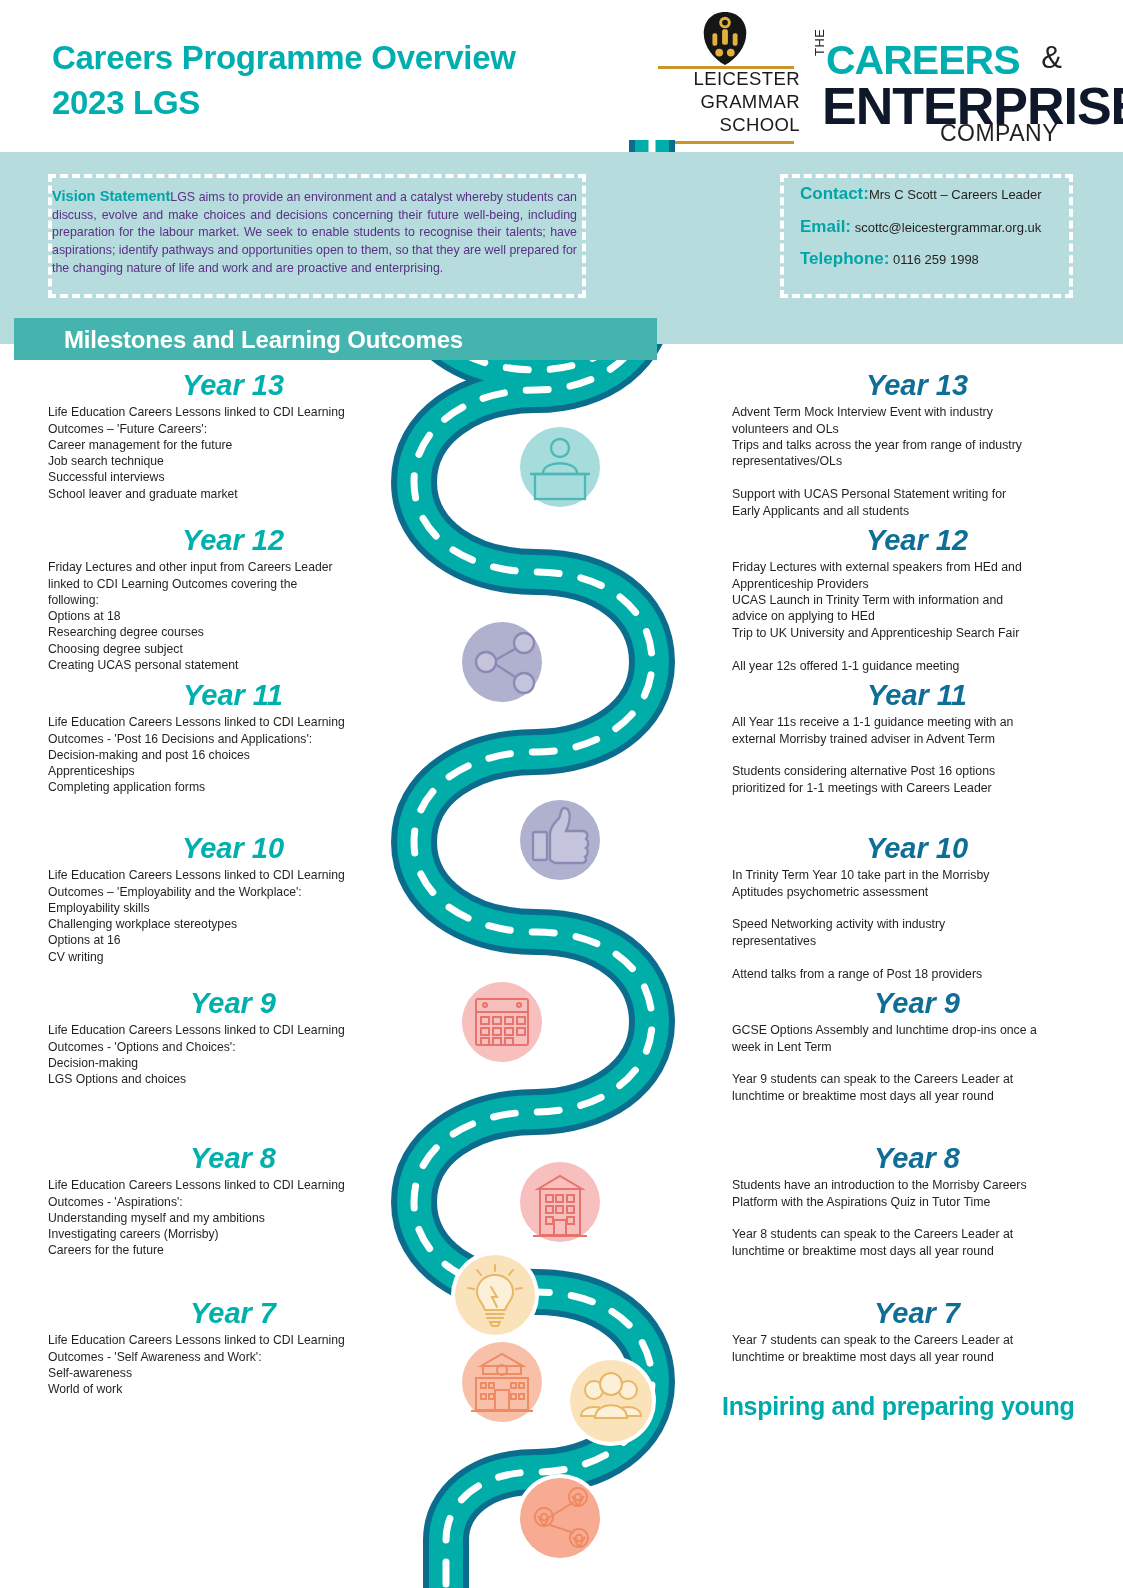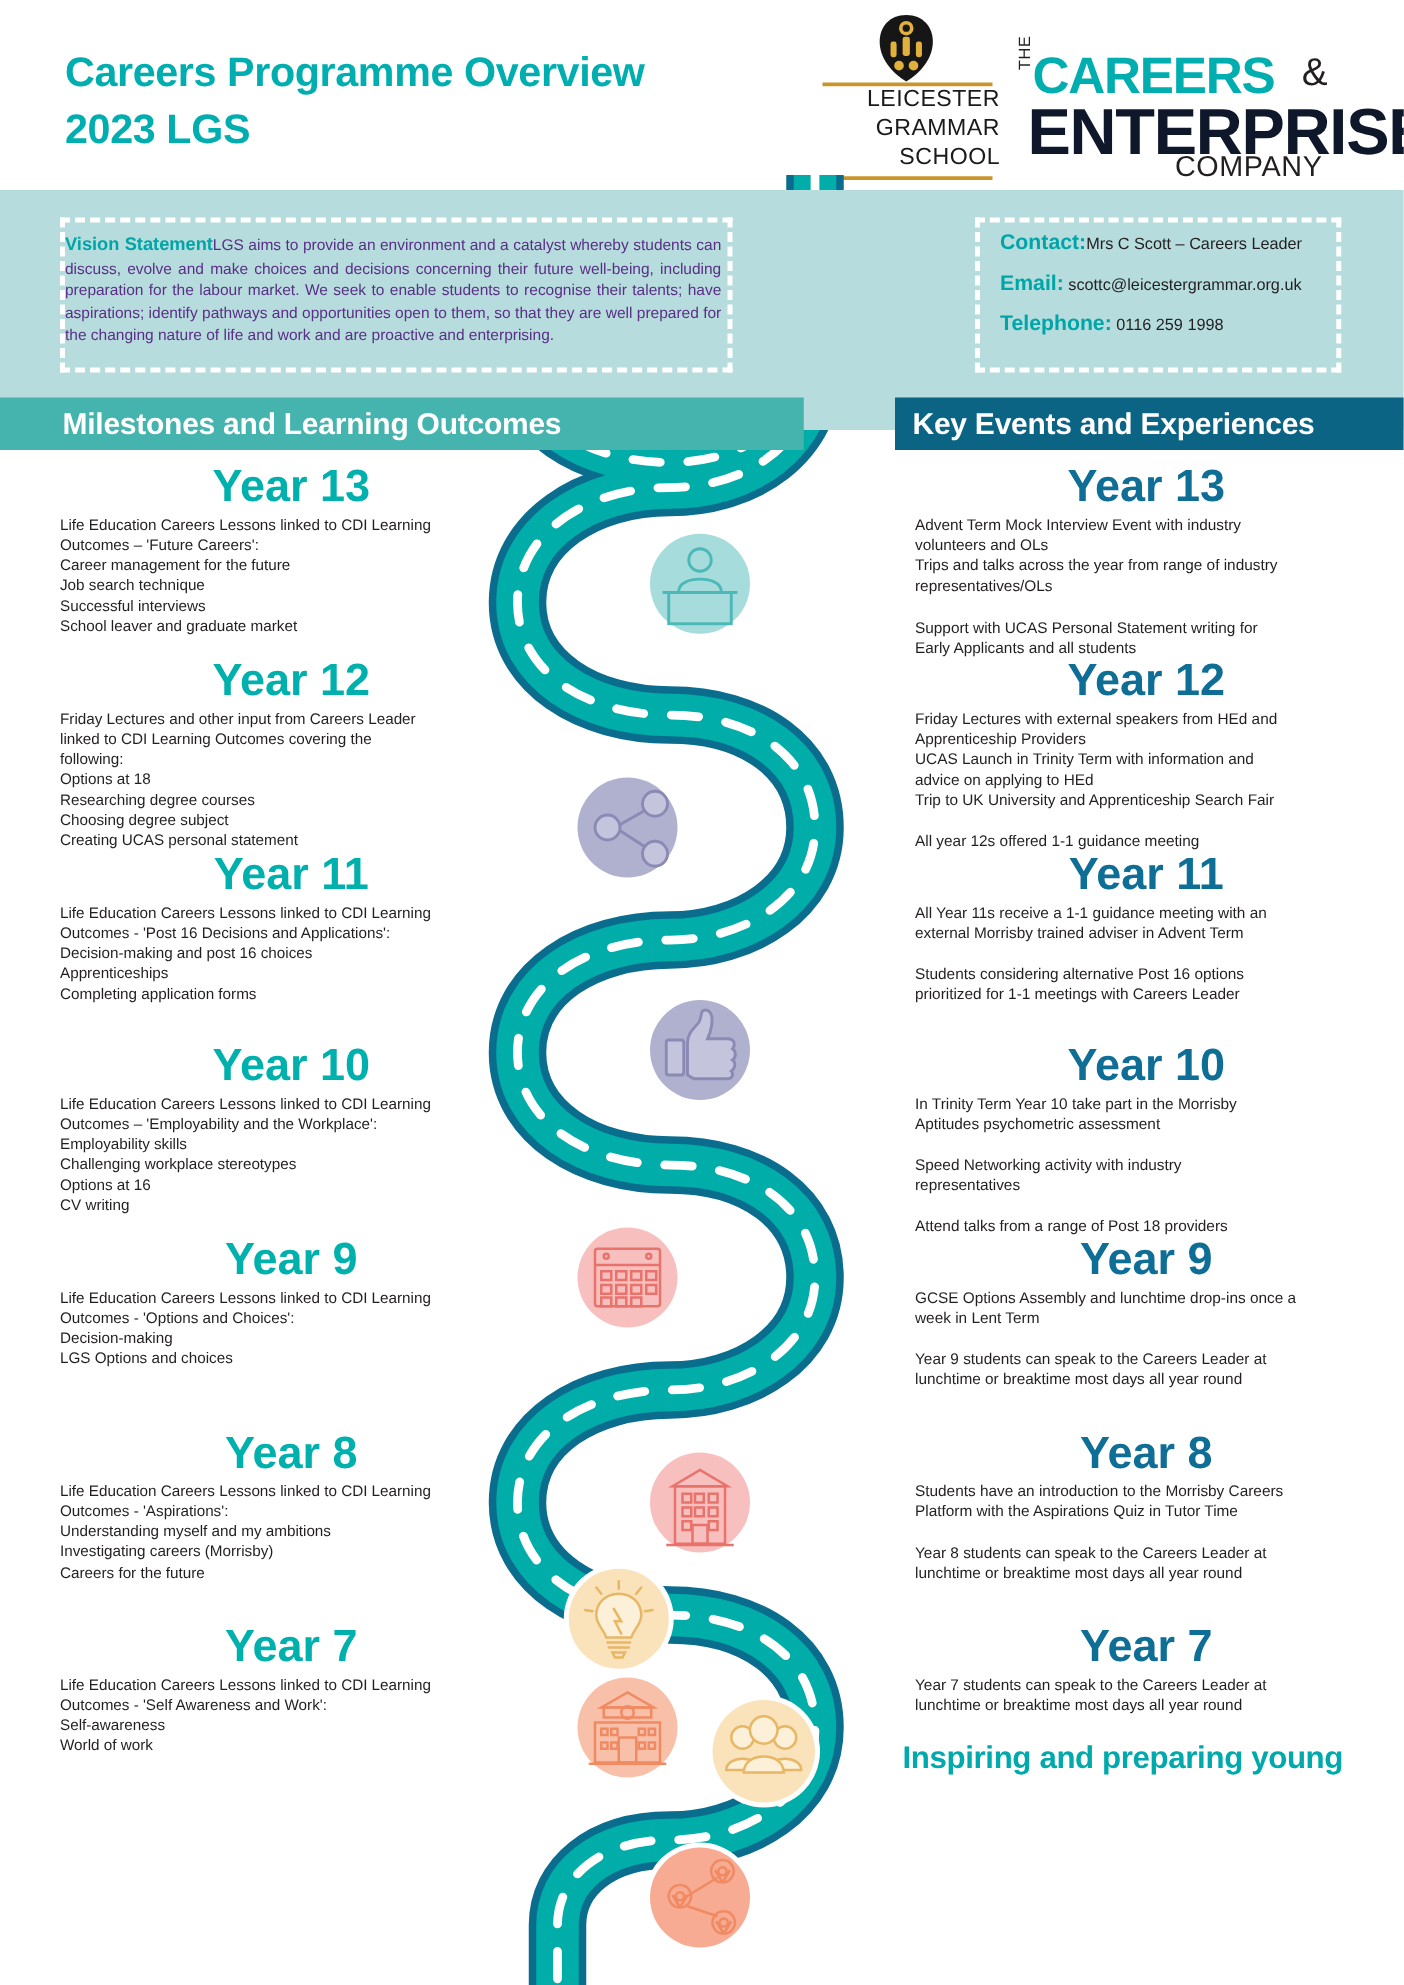--- a/index.html
+++ b/index.html
@@ -48,33 +48,33 @@
     font-size:12.4px;line-height:1.42;color:#5a2f86;text-align:justify;
   }
   .vision-text .vs{color:#00a5a8;font-weight:bold;font-size:14.6px;}
 
   .contact-box{left:780px;top:22px;width:285px;height:116px;}
   .contact-lines{position:absolute;left:800px;top:33px;width:280px;}
   .cl{margin-bottom:14px;font-size:13px;color:#231f20;line-height:1.1;}
   .cl b{color:#00a5a8;font-weight:bold;font-size:17px;}
 
   
-  .sec-left{position:absolute;left:0;top:318px;width:643px;height:42px;background:#45b3ae;}
+  .sec-left{position:absolute;left:14px;top:318px;width:643px;height:42px;background:#45b3ae;}
   .sec-left span{position:absolute;left:50px;top:8px;color:#fff;font-size:24px;font-weight:bold;letter-spacing:-.2px;}
   .sec-right{position:absolute;left:716px;top:318px;width:407px;height:42px;background:#0b6484;}
   .sec-right span{position:absolute;left:14px;top:8px;color:#fff;font-size:24px;font-weight:bold;letter-spacing:-.2px;}
 
   
   .col{position:absolute;top:360px;}
   .col-left{left:0;width:400px;}
   .col-right{left:722px;width:400px;}
   .yblock{position:absolute;width:370px;}
   .col-left .yblock{left:48px;}
   .col-right .yblock{left:10px;}
-  .yhead{font-size:36px;font-weight:bold;line-height:1.05;margin:0 0 4px 0;}
+  .yhead{font-size:29px;font-weight:bold;line-height:1.05;margin:0 0 4px 0;font-style:italic;}
   .col-left .yhead{color:#00b0ad;text-align:center;}
   .col-right .yhead{color:#0f6e96;text-align:center;}
   .ybody{font-size:12.3px;line-height:1.33;color:#231f20;white-space:pre-line;}
   .col-left .ybody{font-size:12.2px;}
 
   
   .road{position:absolute;left:350px;top:140px;width:430px;height:1450px;}
 
   
   .bub{position:absolute;border-radius:50%;box-shadow:0 0 0 4px #ffffff;
@@ -392,23 +392,20 @@
       <div class="cl">
         <b>Telephone:</b>
         <span>0116 259 1998</span>
       </div>
     </div>
   </div>
 
   <div class="sec-left">
     <span>Milestones and Learning Outcomes</span>
   </div>
-  <div class="sec-right">
-    <span>Key Events and Experiences</span>
-  </div>
 
   <div class="col col-left">
     <div class="yblock" style="top:10px">
       <div class="yhead">Year 13</div>
       <div class="ybody">Life Education Careers Lessons linked to CDI Learning
 Outcomes – 'Future Careers':
 Career management for the future
 Job search technique
 Successful interviews
 School leaver and graduate market</div>

